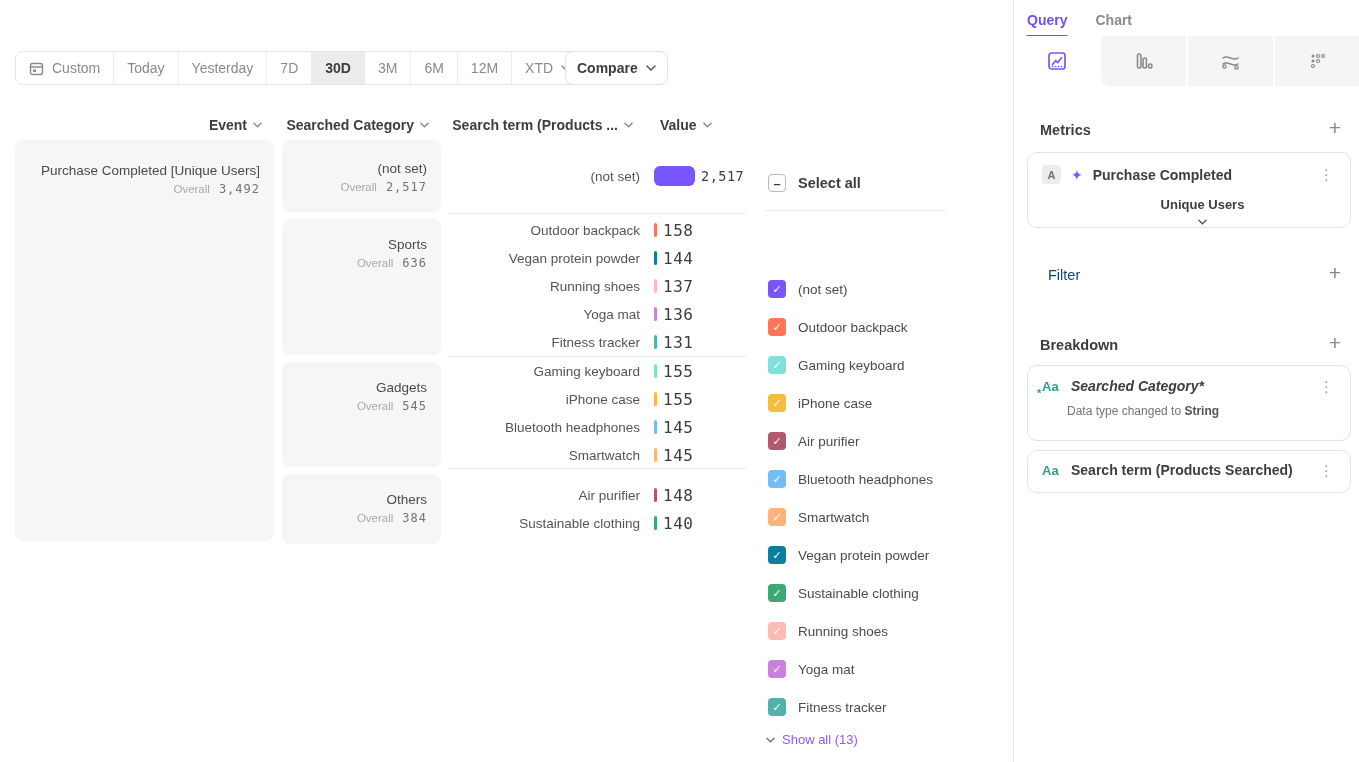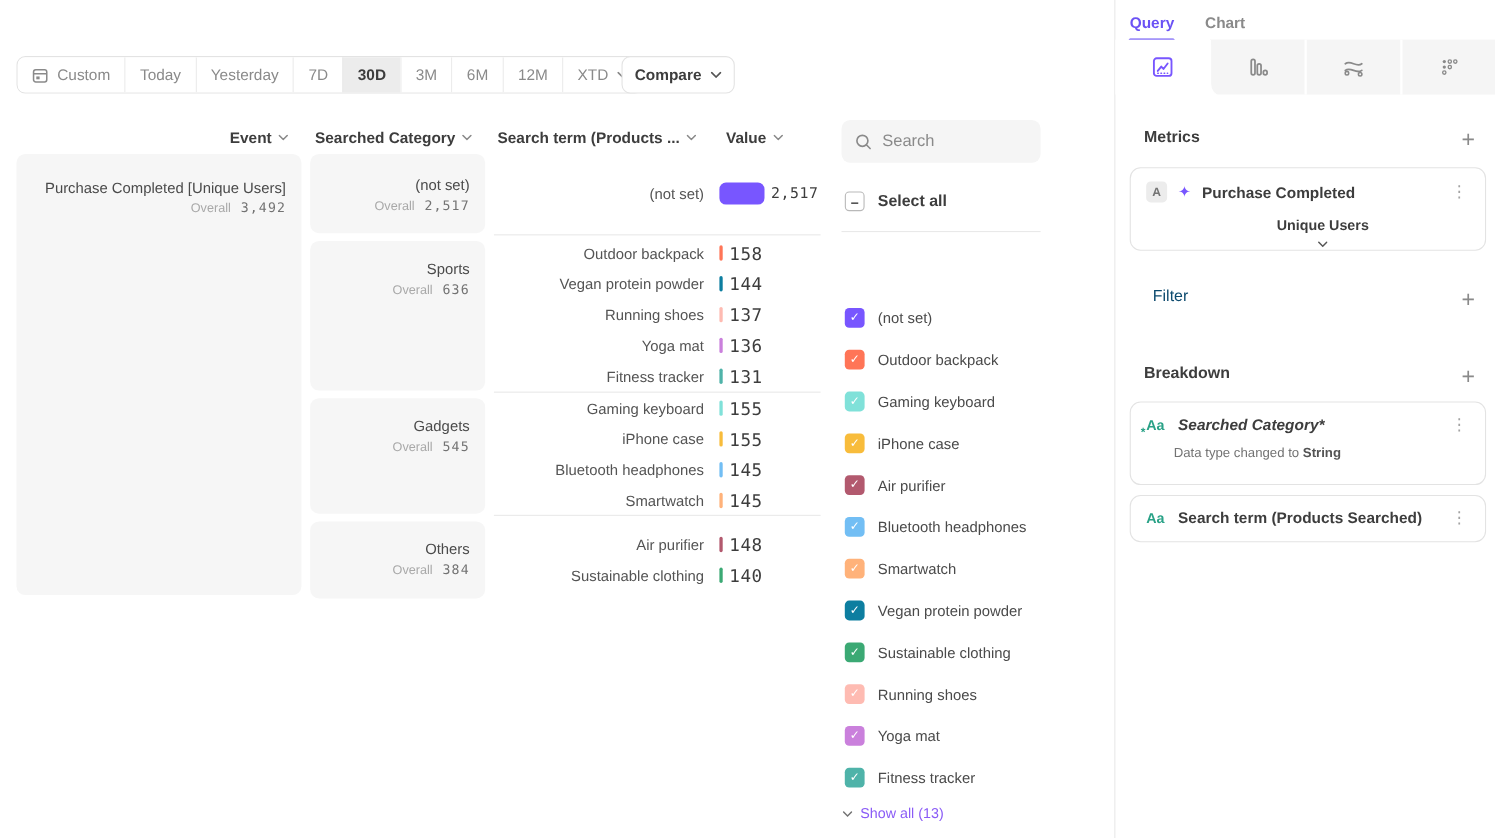--- a/index.html
+++ b/index.html
@@ -100,21 +100,21 @@
   .qtab.active { color:#6b52f5; }
   .qtab.active::after { content:''; position:absolute; left:0; right:0; bottom:-6px; height:3px;
     background:#6b52f5; border-radius:2px; }
   .icon-tabs { position:absolute; left:0; top:36px; width:346px; height:50px; display:flex; }
   .icon-tab { flex:1; display:flex; align-items:center; justify-content:center; cursor:pointer;
     background:#f5f5f5; border:none; }
   .icon-tab.selected { background:#fff; }
   .icon-tab.r2 { border-left:2px solid #fff; border-bottom-left-radius:10px; }
   .icon-tab.r3, .icon-tab.r4 { border-left:2px solid #fff; }
 
-  .sec-head { position:absolute; left:26px; right:16px; display:flex; align-items:flex-start;
+  .sec-head { position:absolute; left:26px; right:16px; display:flex; align-items:flex-end;
     justify-content:space-between;gap:16px; }
   .sec-title { font-size:14.5px; font-weight:700; color:#3d3d3d; }
   .sec-title.muted { color:#0c4a6e; font-weight:400;margin-left:8px; }
   .plus { font-size:21px; font-weight:300; color:#8a8a8a; line-height:1; cursor:pointer;
     background:none; border:none; font-family:inherit; padding:0 2px; }
 
   .q-card { position:absolute; left:13px; width:324px; background:#fff; border:1px solid #e3e3e3;
     border-radius:10px; padding:12px 12px 0 14px; }
   .q-row { display:flex; align-items:center; gap:10px; }
   .badge-a { width:19px; height:19px; border-radius:4px; background:#ececec; color:#737373;
@@ -390,29 +390,20 @@
           <div class="row">
             <span class="term">Sustainable clothing</span>
             <span class="bar" style="background: rgb(59, 169, 116); width: 3px;"></span>
             <span class="num mono">140</span>
           </div>
         </div>
     </div>
   </div>
 
 <div class="filter-panel">
-  <div class="search-box">
-    <span class="icon-svg">
-      <svg width="16" height="16" viewBox="0 0 16 16">
-          <circle cx="7" cy="7" r="5" fill="none" stroke="#8a8a8a" stroke-width="1.5"></circle>
-          <path d="M10.8 10.8L14 14" stroke="#8a8a8a" stroke-width="1.5" stroke-linecap="round"></path>
-        </svg>
-    </span>
-    <input type="text" placeholder="Search" style="">
-  </div>
 
   <div class="select-all">
     <span class="cb indet"></span>
     <span class="sa-label">Select all</span>
   </div>
 
   <div class="fp-divider"></div>
 
 
   <div class="cb-list">

